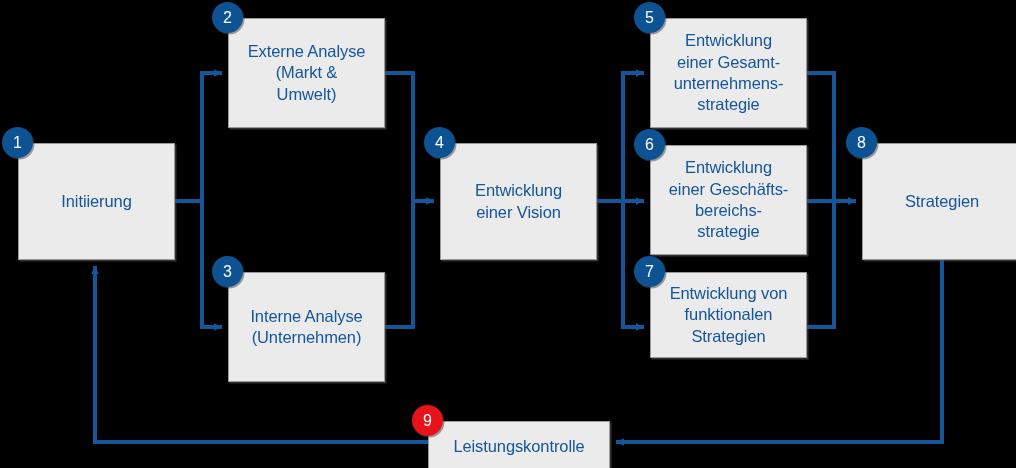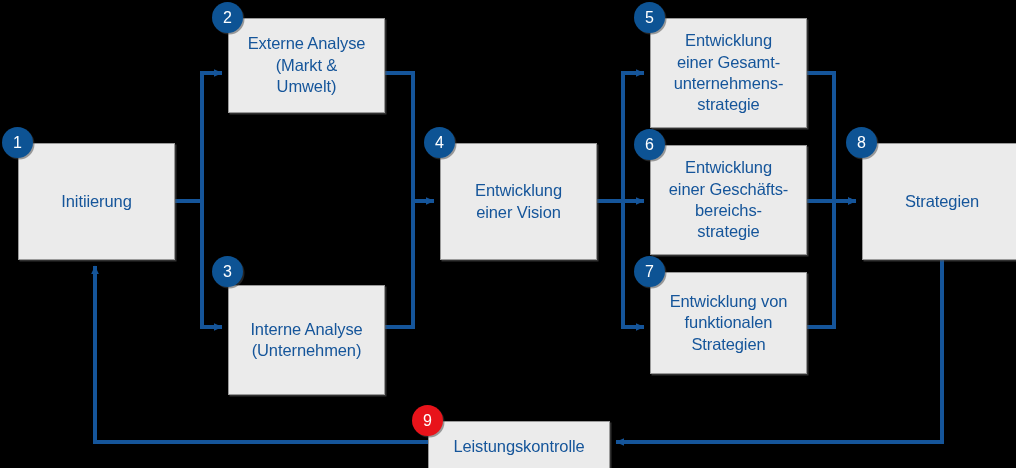--- a/index.html
+++ b/index.html
@@ -49,27 +49,27 @@
 
       <path d="M428,442 L95,442 L95,266"></path>
     </g>
   </svg>
 
   <div id="nodes">
       <div class="node" style="left: 18px; top: 143px; width: 157px; height: 117px; justify-content: center;">
         <div class="node-label">Initiierung</div>
       </div>
       <div class="badge badge-blue" style="left: 2px; top: 127px;">1</div>
-      <div class="node" style="left: 228px; top: 18px; width: 157px; height: 95px;">
+      <div class="node" style="left: 228px; top: 18px; width: 157px; height: 110px;">
         <div class="node-label">Externe Analyse
 (Markt &amp;
 Umwelt)</div>
       </div>
       <div class="badge badge-blue" style="left: 212px; top: 2px;">2</div>
-      <div class="node" style="left: 228px; top: 272px; width: 157px; height: 110px; margin-top: 13px;">
+      <div class="node" style="left: 228px; top: 272px; width: 157px; height: 110px;">
         <div class="node-label">Interne Analyse
 (Unternehmen)</div>
       </div>
       <div class="badge badge-blue" style="left: 212px; top: 256px;">3</div>
       <div class="node" style="left: 440px; top: 143px; width: 157px; height: 117px;">
         <div class="node-label">Entwicklung
 einer Vision</div>
       </div>
       <div class="badge badge-blue" style="left: 424px; top: 127px;">4</div>
       <div class="node" style="left: 650px; top: 18px; width: 157px; height: 110px;">
@@ -79,21 +79,21 @@
 strategie</div>
       </div>
       <div class="badge badge-blue" style="left: 634px; top: 2px;">5</div>
       <div class="node" style="left: 650px; top: 145px; width: 157px; height: 110px;">
         <div class="node-label">Entwicklung
 einer Geschäfts-
 bereichs-
 strategie</div>
       </div>
       <div class="badge badge-blue" style="left: 634px; top: 129px;">6</div>
-      <div class="node" style="left: 650px; top: 272px; width: 157px; height: 102px;">
+      <div class="node" style="left: 650px; top: 272px; width: 157px; height: 86px;">
         <div class="node-label">Entwicklung von
 funktionalen
 Strategien</div>
       </div>
       <div class="badge badge-blue" style="left: 634px; top: 256px;">7</div>
       <div class="node" style="left: 862px; top: 143px; width: 160px; height: 117px;">
         <div class="node-label">Strategien</div>
       </div>
       <div class="badge badge-blue" style="left: 846px; top: 127px;">8</div>
       <div class="node" style="left: 428px; top: 421px; width: 182px; height: 52px;">

